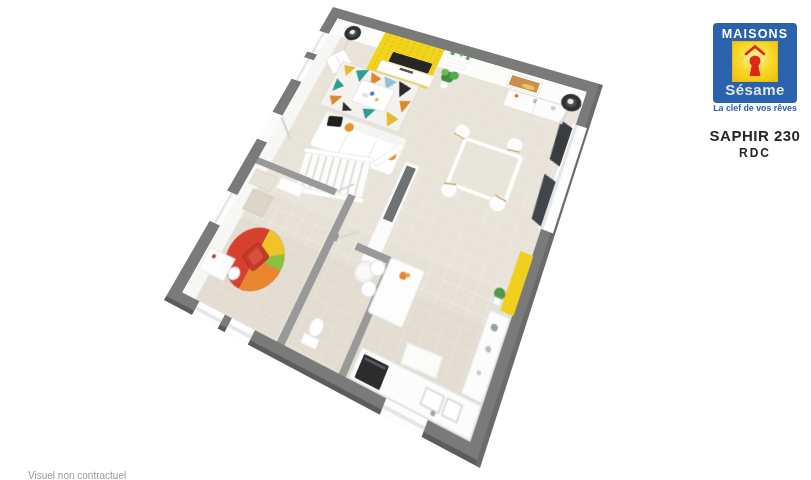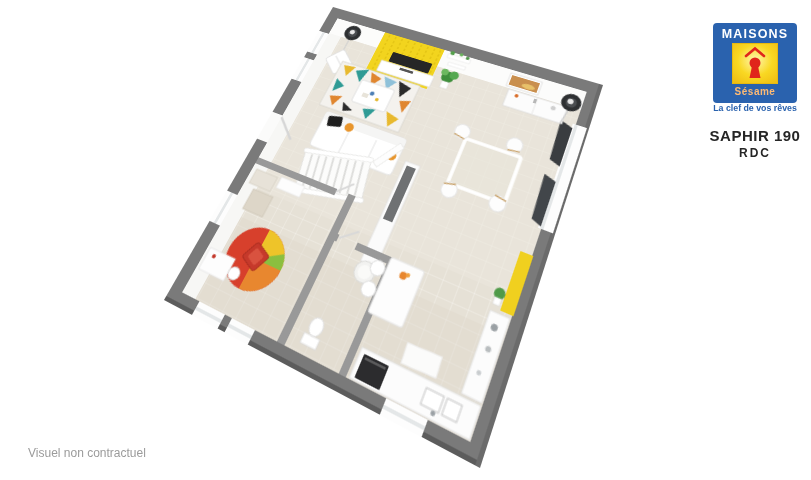--- a/index.html
+++ b/index.html
@@ -13,29 +13,29 @@
         transform-origin:0 0;}
   #plan svg{display:block;width:100%;height:100%;}
 
   
   .brand{position:absolute;top:23px;right:14px;width:84px;text-align:center;}
   .logo-box{width:84px;height:80px;background:#2a62ae;border-radius:4px;
             display:flex;flex-direction:column;align-items:center;justify-content:space-between;
             padding:5px 0 6px 0;box-sizing:border-box;}
   .logo-maisons{color:#ffffff;font-weight:bold;font-size:12.5px;letter-spacing:1.2px;line-height:1;}
   .logo-seal{width:46px;height:41px;}
-  .logo-sesame{color:#fdba74;font-weight:bold;font-size:10px;line-height:1;letter-spacing:.5px;}
+  .logo-sesame{color:#e5e5e5;font-weight:bold;font-size:15px;line-height:1;letter-spacing:.5px;}
   .tagline{color:#2a62ae;font-weight:bold;font-size:8.8px;white-space:nowrap;
            width:max-content;margin-left:50%;transform:translateX(-50%);}
   .model-block{margin-top:14px;}
   .model-name{color:#262626;font-weight:bold;font-size:15px;letter-spacing:.5px;white-space:nowrap;
               width:max-content;margin-left:50%;transform:translateX(-50%);}
   .model-level{color:#262626;font-weight:bold;font-size:12px;letter-spacing:2px;margin-top:2px;}
 
-  .disclaimer{position:absolute;left:28px;top:446px;font-size:12px;color:#9b9b9b;}
+  .disclaimer{position:absolute;left:28px;top:470px;font-size:10px;color:#9b9b9b;}
 </style>
 </head>
 <body>
 
 <div class="canvas">
 
   <div id="plan-wrap">
     <div id="plan" style="transform: matrix3d(0.568299, 0.204922, 0, -0.0004568, -0.561679, 0.645166, 0, -0.0005624, 0, 0, 1, 0, 333, 7, 0, 1);">
       <svg viewBox="0 0 320 360" preserveAspectRatio="none">
         <defs>
@@ -315,19 +315,19 @@
         </defs>
         <rect x="0.5" y="0.5" width="45" height="40" fill="url(#gold)" stroke="#e8b90f" stroke-width="1"></rect>
         <path d="M14 13 L23 5.5 L32 13" fill="none" stroke="#e0251b" stroke-width="2.6" stroke-linecap="round"></path>
         <circle cx="23" cy="20" r="5.5" fill="#e0251b"></circle>
         <path d="M20 23 L26 23 L28.5 35 L17.5 35 Z" fill="#e0251b"></path>
       </svg>
       <div class="logo-sesame">Sésame</div>
     </div>
     <div class="tagline">La clef de vos rêves</div>
     <div class="model-block">
-      <div class="model-name">SAPHIR 190</div>
+      <div class="model-name">SAPHIR 230</div>
       <div class="model-level">RDC</div>
     </div>
   </div>
 
   <div class="disclaimer">Visuel non contractuel</div>
 </div>
 
 </body></html>

